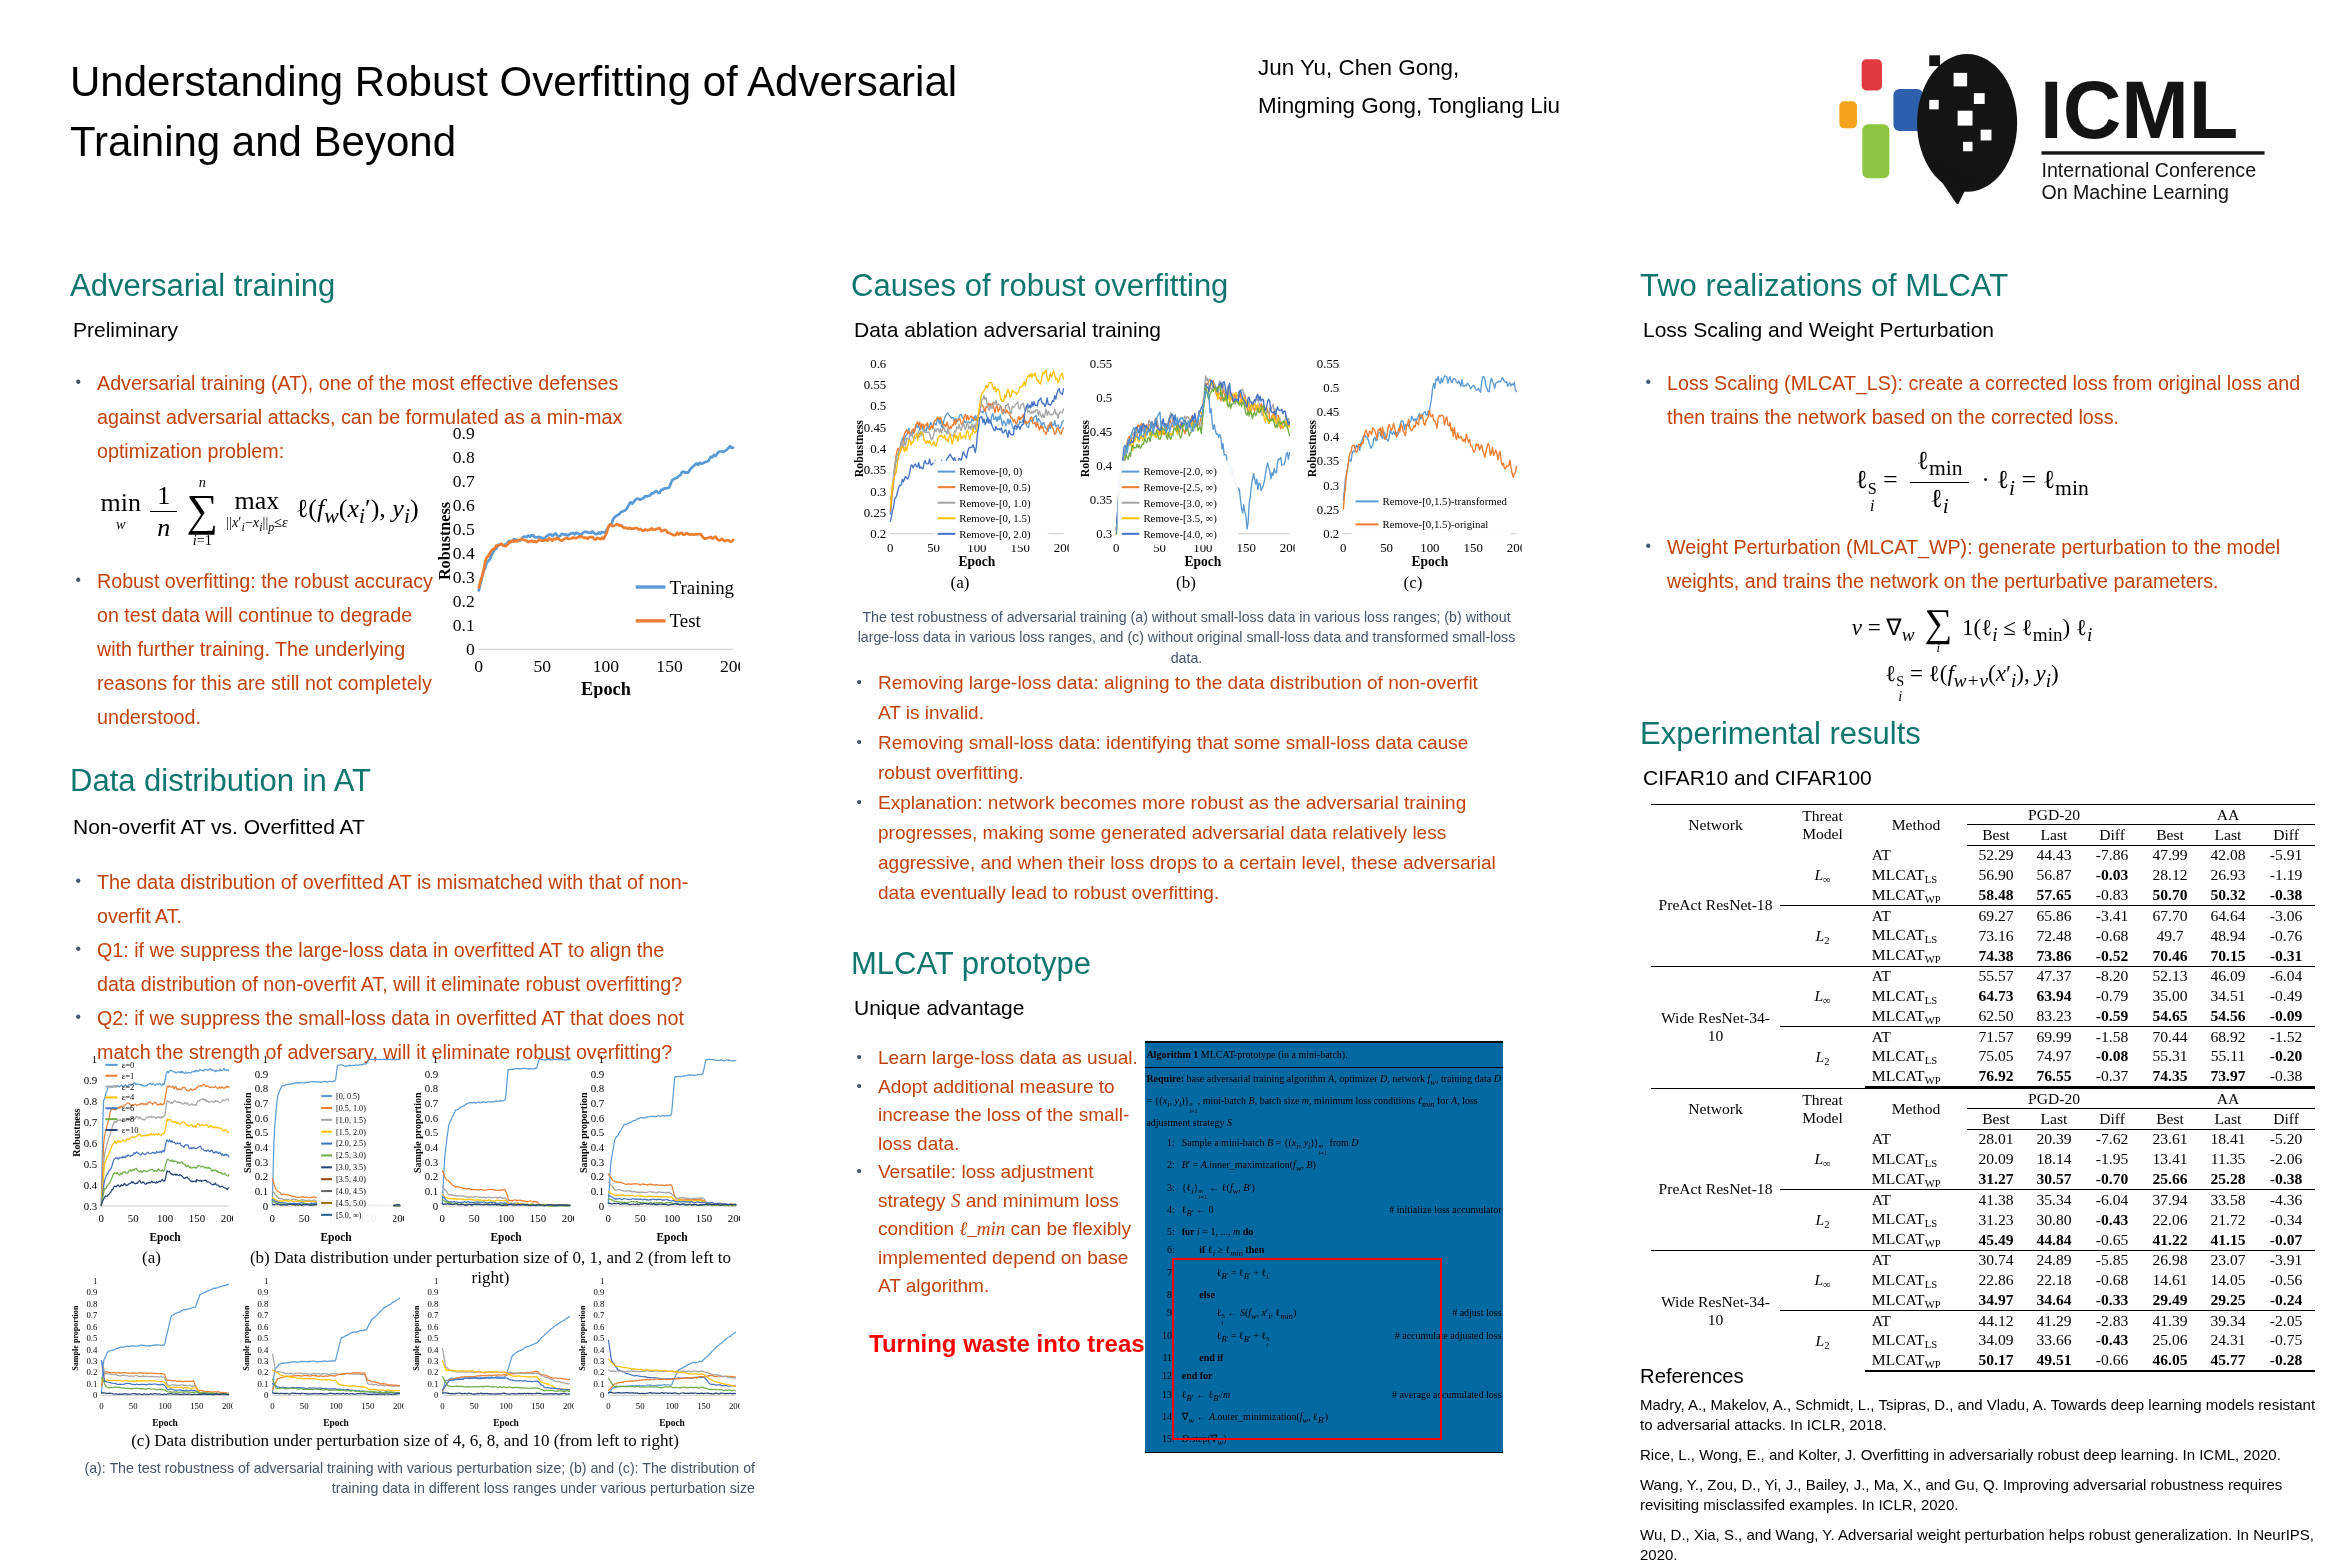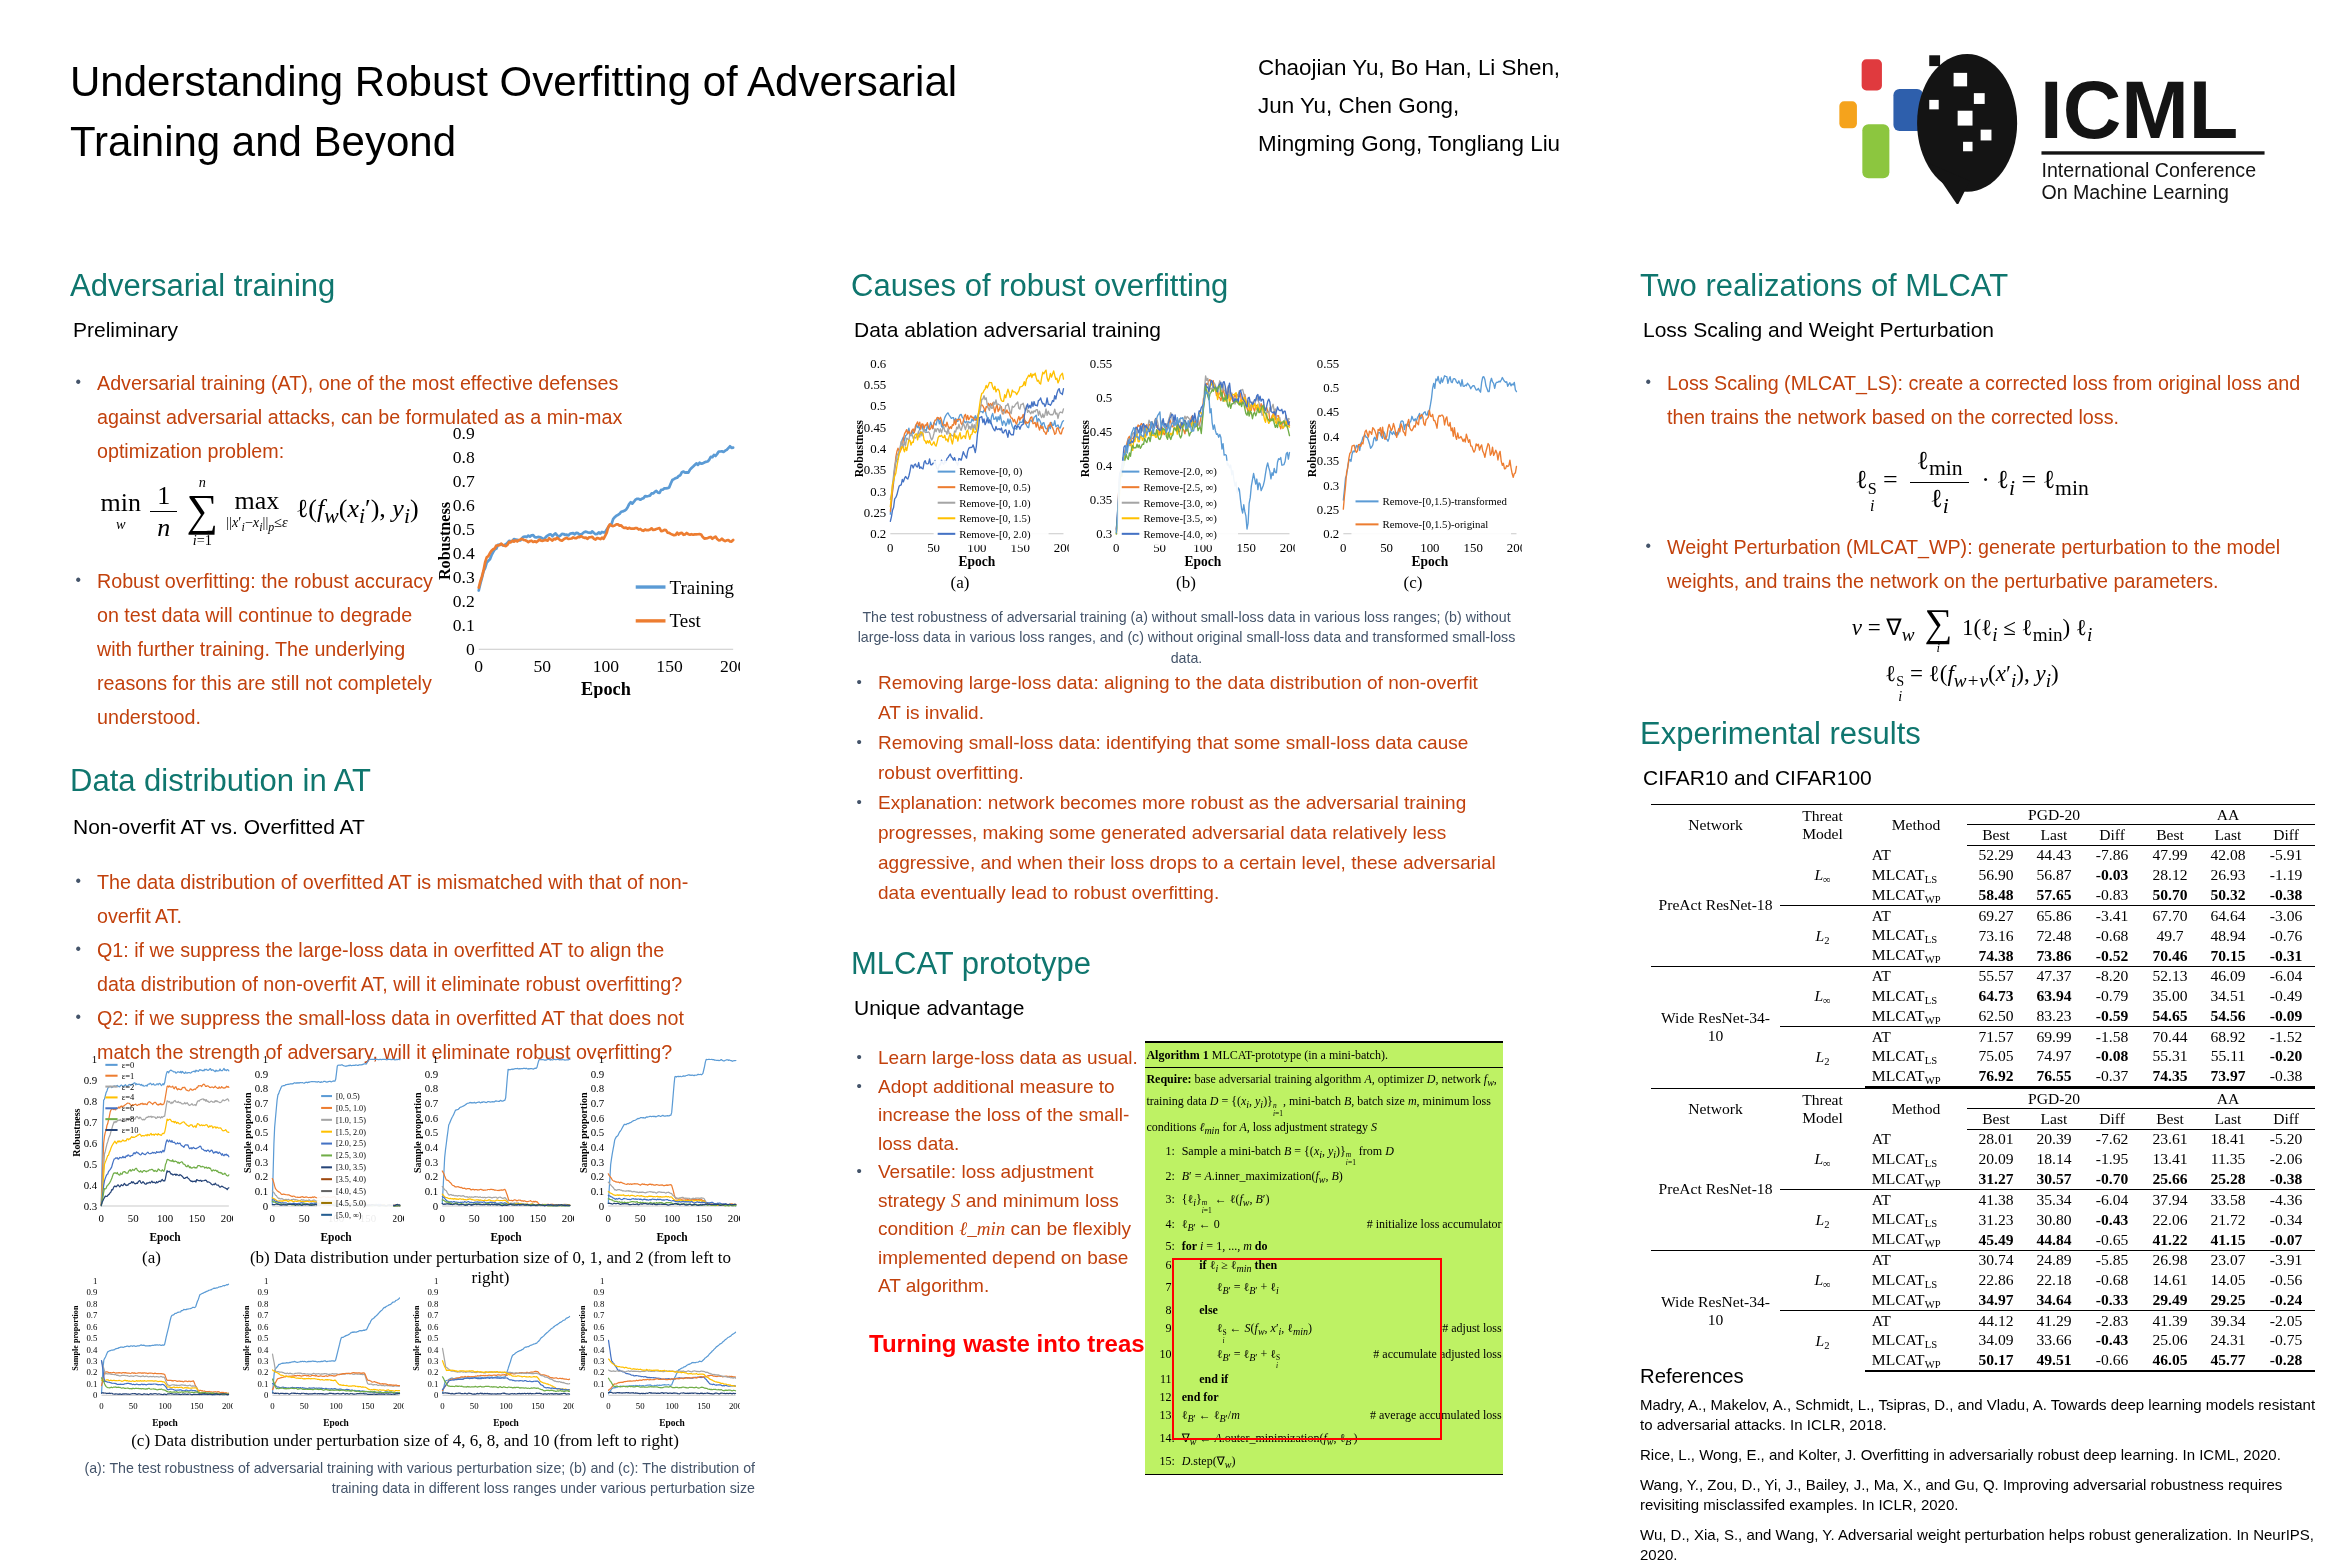--- a/index.html
+++ b/index.html
@@ -25,21 +25,21 @@
   .fd{display:block;padding-top:2px;line-height:1.05;}
   .stk{display:inline-flex;flex-direction:column;align-items:center;vertical-align:middle;margin:0 4.1px;line-height:1;}
   .sm{font-size:1em;line-height:1;}
   .ss2{font-size:0.55em;line-height:1.15;}
   .sbig{font-size:1.7em;line-height:0.95;}
   .ss{display:inline-flex;flex-direction:column;vertical-align:-0.35em;line-height:1;font-size:0.62em;}
   .ss sup,.ss sub{line-height:1.05;font-size:1em;position:static;}
   .mtxt{margin-left:4.1px;}
   .red-note{color:#FF0000;font-weight:700;font-size:24px;}
   
-  #algo{font-family:"Liberation Serif",serif;font-size:12px;line-height:18.3px;border-top:2px solid #000;border-bottom:1.4px solid #000;background:#bef264;position:absolute;}
+  #algo{font-family:"Liberation Serif",serif;font-size:10px;line-height:18.3px;border-top:2px solid #000;border-bottom:1.4px solid #000;background:#0369a1;position:absolute;}
   #algo .atitle{padding:2.7px 1.4px 2.7px 1.4px;border-bottom:1.4px solid #000;}
   #algo .areq{padding:2px 1.4px 1.4px 1.4px;}
   #algo .aline{display:flex;padding:0 1.4px;}
   #algo .no{width:28.5px;text-align:right;padding-right:6.8px;flex:none;}
   #algo .cm{margin-left:auto;padding-left:5.4px;white-space:nowrap;font-family:Liberation Serif, serif;}
   #algo .ind1{padding-left:17.6px;}
   #algo .ind2{padding-left:35px;}
   #redbox{position:absolute;border:2px solid #FF0000;pointer-events:none;}
   
   table.res{border-collapse:collapse;font-family:"Liberation Serif",serif;font-size:15.6px;color:#000;width:664px;table-layout:fixed;}
@@ -56,21 +56,20 @@
   .refs p{margin:0 0 9.5px 0;font-size:15px;line-height:20.3px;color:#000;}
 </style>
 </head>
 <body>
 
 <div class="abs title" style="left:70px;top:52px;width:1152px;">
   <div>Understanding Robust Overfitting of Adversarial</div>
   <div>Training and Beyond</div>
 </div>
 <div class="abs authors" style="left:1258px;top:49px;width:515px;">
-  <div>Chaojian Yu, Bo Han, Li Shen,</div>
   <div>Jun Yu, Chen Gong,</div>
   <div>Mingming Gong, Tongliang Liu</div>
 </div>
 <svg class="abs" style="left:1796px;top:35px;" width="495" height="169" viewBox="0 0 730 250">
   <g>
     <rect x="96" y="36" width="30" height="46" rx="7" fill="#E03A3E"></rect>
     <rect x="63" y="98" width="26" height="40" rx="7" fill="#F5A31C"></rect>
     <rect x="97" y="132" width="40" height="80" rx="9" fill="#8CC63F"></rect>
     <rect x="143" y="80" width="44" height="62" rx="9" fill="#2E5FAC"></rect>
     <rect x="196" y="30" width="16" height="16" fill="#141414"></rect>

